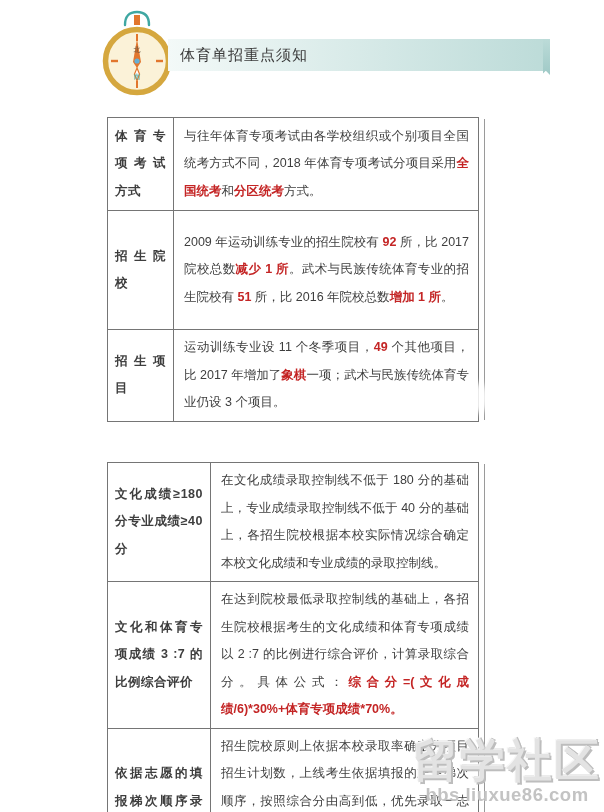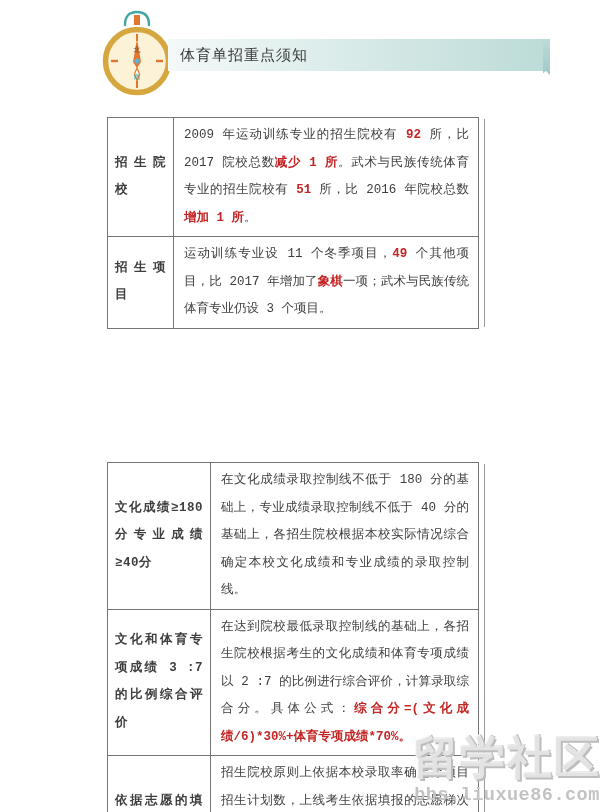--- a/index.html
+++ b/index.html
@@ -18,21 +18,21 @@
     --wm-url: #c3c3c3;
   }
   * { margin: 0; padding: 0; box-sizing: border-box; }
   html, body { width: 604px; height: 812px; background: #ffffff; }
   body {
     font-family: "Liberation Sans", "DejaVu Sans", sans-serif;
     color: var(--text);
     position: relative;
     overflow: hidden;
   }
-  .page { position: absolute; inset: 0; background: #fff; font-family: Liberation Mono, monospace; }
+  .page { position: absolute; inset: 0; background: #fff; }
 
   
   .banner {
     position: absolute; left: 168px; top: 39px; width: 382px; height: 32px;
     background: linear-gradient(to right, var(--banner-left), var(--banner-right));
     display: flex; align-items: center;
   }
   .banner::after {
     content: ""; position: absolute; right: 0; top: 0; bottom: -4px; width: 7px;
     background: linear-gradient(to bottom, var(--banner-right), var(--banner-edge));
@@ -120,20 +120,24 @@
     </svg>
   </div>
 
   <div class="banner">
     <span class="banner-title">体育单招重点须知</span>
   </div>
 
   <div class="twrap t1">
     <table class="doc">
       <tbody>
+          <tr class="r1">
+        <td class="th">体育专项考试方式</td>
+        <td class="tdc"><span>与往年体育专项考试由各学校组织或个别项目全国统考方式不同，2018 年体育专项考试分项目采用</span><span class="hl">全国统考</span><span>和</span><span class="hl">分区统考</span><span>方式。</span></td>
+      </tr>
       <tr class="r2">
         <td class="th">招生院校</td>
         <td class="tdc"><span>2009 年运动训练专业的招生院校有 </span><span class="hl">92</span><span> 所，比 2017 院校总数</span><span class="hl">减少 1 所</span><span>。武术与民族传统体育专业的招生院校有 </span><span class="hl">51</span><span> 所，比 2016 年院校总数</span><span class="hl">增加 1 所</span><span>。</span></td>
       </tr>
       <tr class="r3">
         <td class="th">招生项目</td>
         <td class="tdc"><span>运动训练专业设 11 个冬季项目，</span><span class="hl">49</span><span> 个其他项目，比 2017 年增加了</span><span class="hl">象棋</span><span>一项；武术与民族传统体育专业仍设 3 个项目。</span></td>
       </tr>
     </tbody>
       </table>

